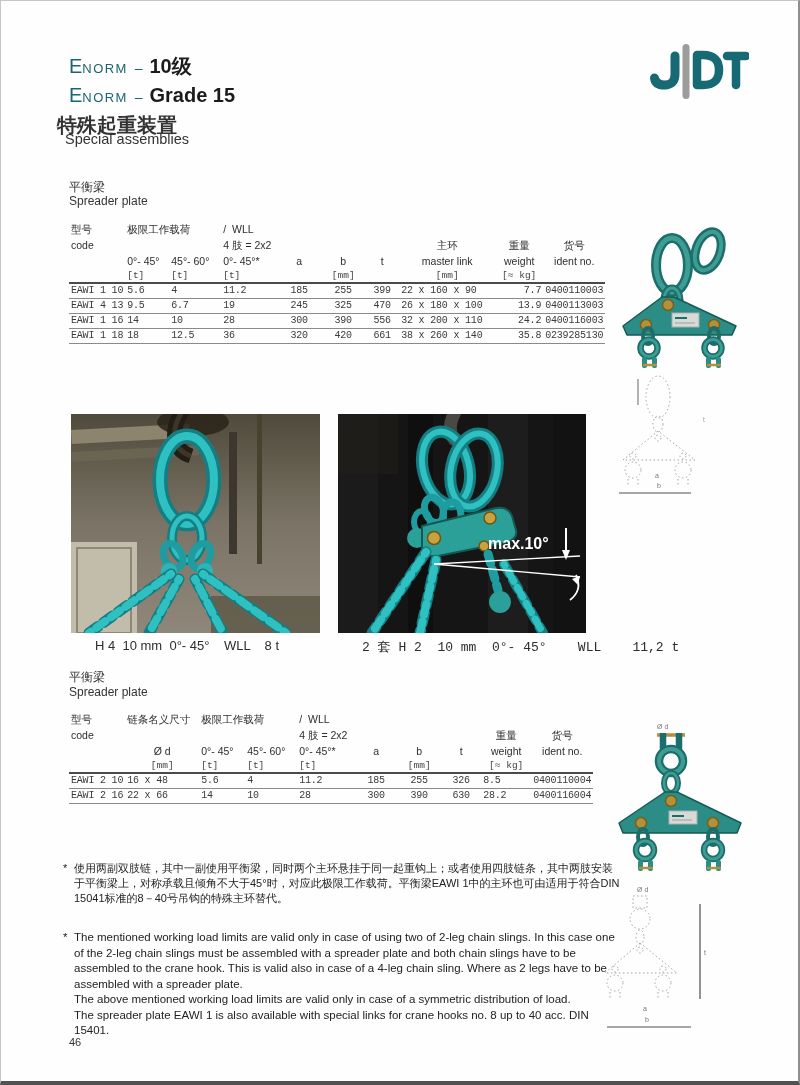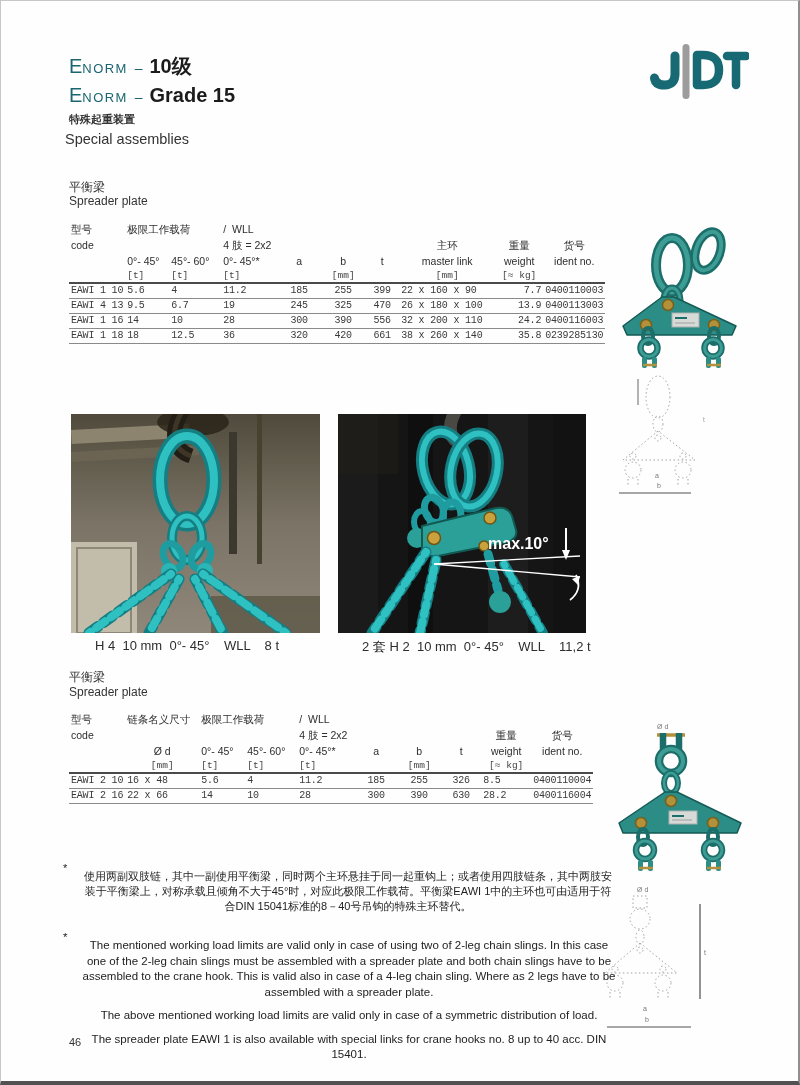--- a/index.html
+++ b/index.html
@@ -12,21 +12,21 @@
     overflow:hidden;
   }
   .abs{position:absolute;}
   
   .brand{left:68px;top:52px;line-height:26px;white-space:nowrap;}
   .enorm{color:#1a6570;}
   .bigE{font-size:20px;}
   .smallcaps{font-size:13px;letter-spacing:1.4px;}
   .dash{color:#1a6570;font-size:14px;margin:0 7px;}
   .grade{font-size:20px;font-weight:bold;color:#1b1b1b;}
-  .title-cn{left:68px;top:111px;font-size:11px;font-weight:600;color:#333;}
+  .title-cn{left:56px;top:111px;font-size:20px;font-weight:600;color:#333;}
   .title-en{left:64px;top:130px;font-size:14.5px;color:#333;}
   .sub{font-size:12px;color:#333;}
   
   table.spec{border-collapse:collapse;table-layout:fixed;}
   table.spec td{
     padding:0 2px;height:14px;line-height:14px;white-space:nowrap;
     font-family:"Liberation Mono","DejaVu Sans Mono",monospace;
     font-size:10px;color:#3a3a3a;overflow:visible;
   }
   table.spec tr.hr td{
@@ -43,21 +43,21 @@
   td.ar{text-align:right;}
   td.ind{padding-left:7px;}
   
   .caption{font-size:13px;color:#2d2d2d;white-space:pre;margin-left:24px;}
   svg{display:block;}
   
   .foot{position:absolute;padding-left:11px;}
   .foot .star{position:absolute;left:0;top:0;}
   .foot-cn{left:62px;top:860px;width:548px;font-size:11px;line-height:15px;color:#222;}
   .foot-en{left:62px;top:929px;width:550px;font-size:11.5px;line-height:15.5px;color:#222;}
-  .foot p{margin:8px;text-align:center;}
+  .foot p{margin:0;}
   .pageno{left:68px;top:1035px;font-size:11px;color:#333;}
 </style>
 </head>
 <body>
 
 <div class="page">
 
   <div class="abs brand">
     <div>
       <span class="enorm"><span class="bigE">E</span><span class="smallcaps">NORM</span></span><span class="dash">–</span><span class="grade">10级</span>
@@ -317,21 +317,21 @@
       <line x1="96" y1="150" x2="242" y2="163" stroke="#ffffff" stroke-width="1.3"></line>
       <text x="150" y="135" font-size="16" font-weight="bold" fill="#ffffff" font-family="Liberation Sans, sans-serif">max.10°</text>
       <line x1="228" y1="114" x2="228" y2="138" stroke="#ffffff" stroke-width="2"></line>
       <path d="M224,136 L232,136 L228,146 Z" fill="#ffffff"></path>
       <path d="M232,186 Q245,176 238,161" fill="none" stroke="#ffffff" stroke-width="1.8"></path>
       <path d="M234,165 L242,162 L240,171 Z" fill="#ffffff"></path>
     </g>
   </svg>
 
   <div class="abs caption" style="left:70px;top:637px;">H 4  10 mm  0°- 45°    WLL    8 t</div>
-  <div class="abs caption" style="left:337px;top:637px;">2 套 H 2  10 mm  0°- 45°    WLL    11,2 t</div>
+  <div class="abs caption" style="left:337px;top:637px;font-family:Liberation Mono, monospace;">2 套 H 2  10 mm  0°- 45°    WLL    11,2 t</div>
 
   <div class="abs sub" style="left:68px;top:668px;">平衡梁</div>
   <div class="abs sub" style="left:68px;top:684px;">Spreader plate</div>
 
   <table class="spec abs" style="left:68px;top:710px;">
     <colgroup>
       <col style="width:56px">
         <col style="width:74px">
         <col style="width:46px">
         <col style="width:52px">

